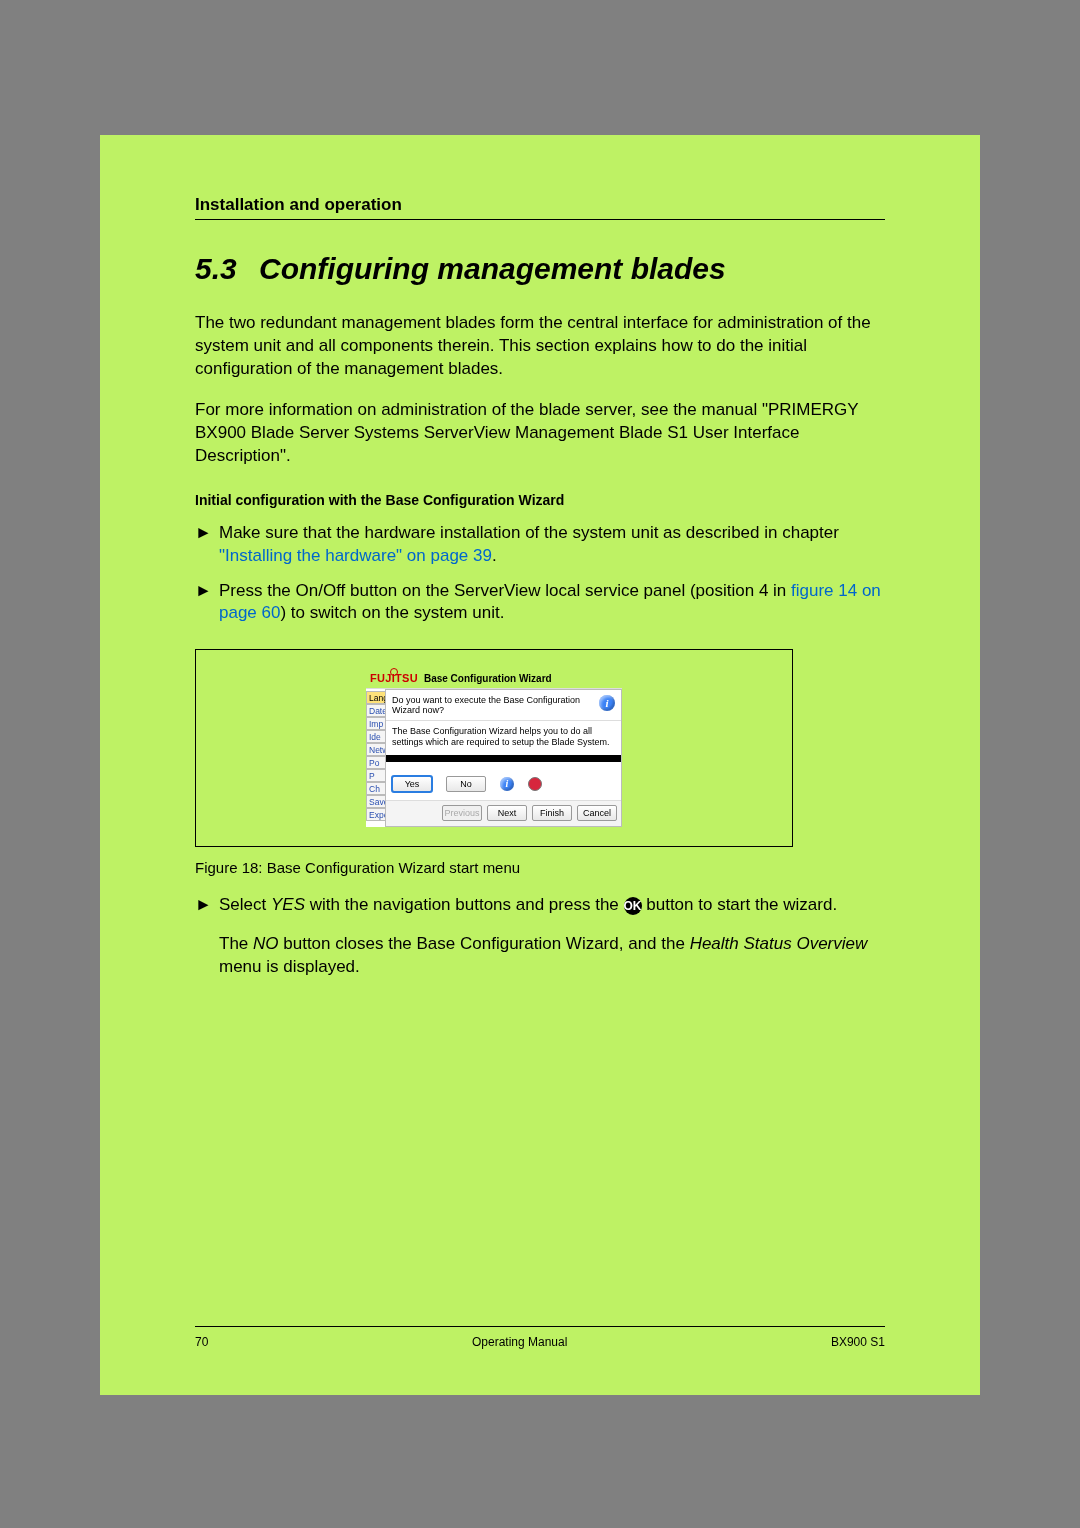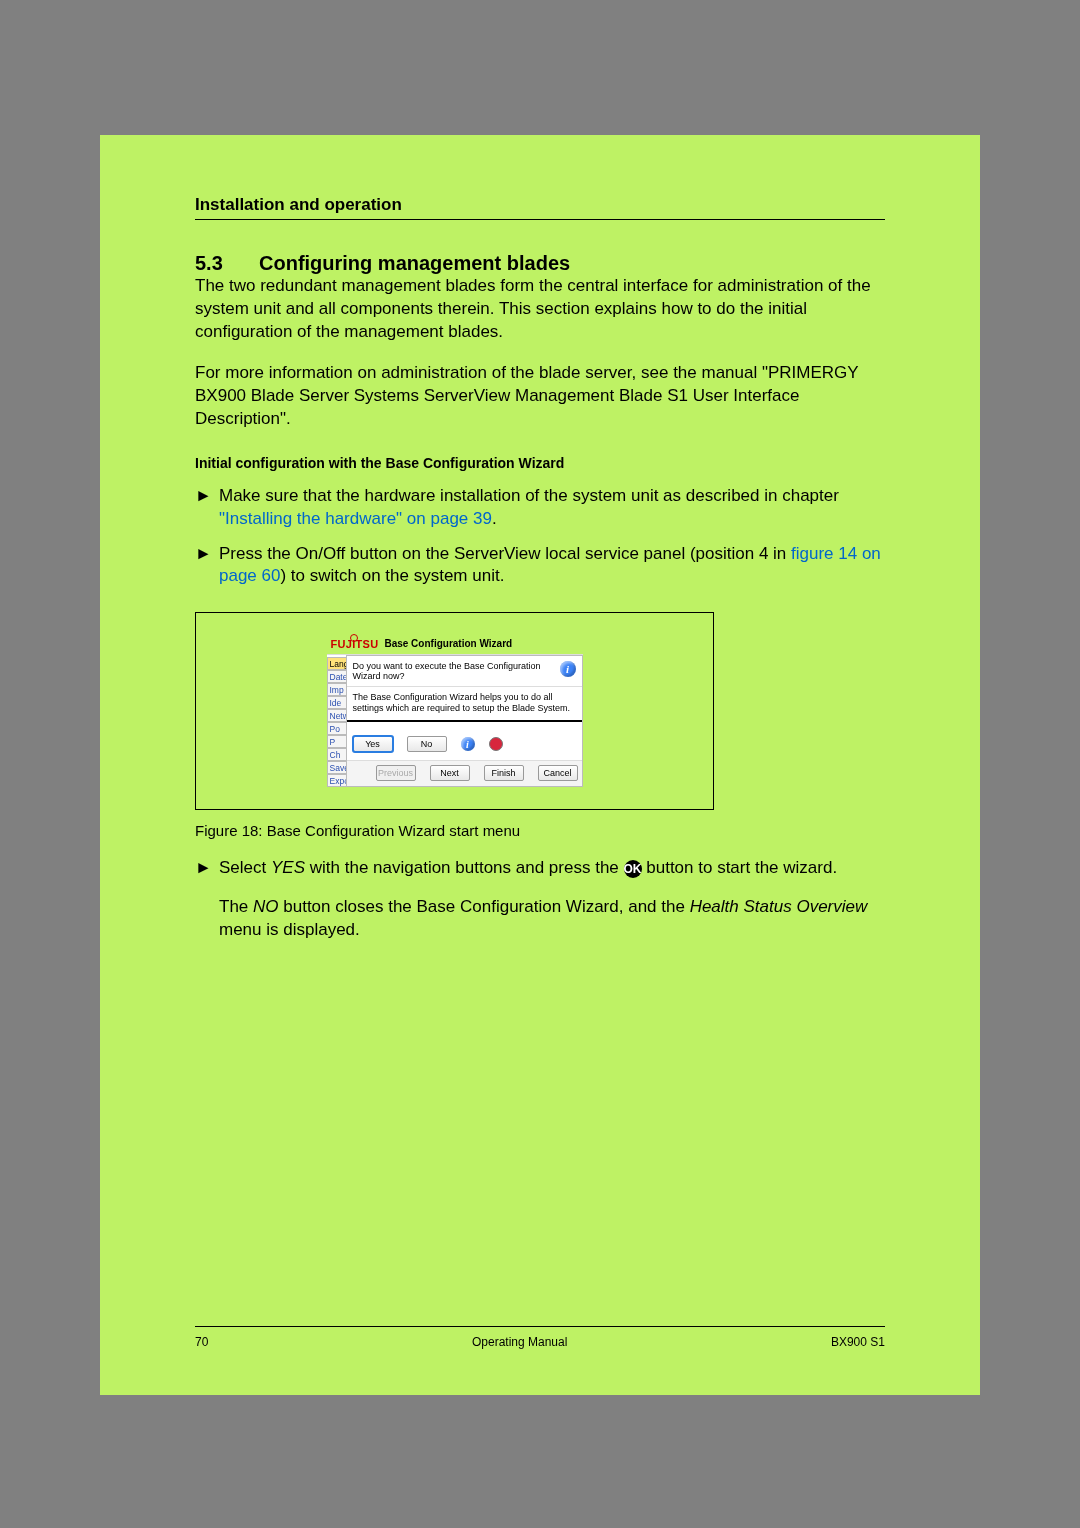--- a/index.html
+++ b/index.html
@@ -21,22 +21,24 @@
     padding: 60px 95px 50px 95px;
   }
   .hdr-title {
     font-weight: bold;
     font-size: 17px;
     border-bottom: 1px solid #000;
     padding-bottom: 4px;
     margin-bottom: 32px;
   }
   .h2 {
-    font-size: 20px;
+    font-size: 30px;
     font-weight: bold;
+    margin-bottom: 26px;
+    font-style: italic;
   }
   .h2-num { display:inline-block; width: 64px; }
   p.body { font-size: 17px; line-height: 1.35; margin-bottom: 18px; }
   .h4 { font-size: 14px; font-weight: bold; margin-top: 24px; margin-bottom: 14px; }
   .bullet { display:flex; font-size:17px; line-height:1.35; margin-bottom:12px; }
   .bullet .mark { width: 24px; flex-shrink:0; }
   .link { color: #0066cc; }
   .italic { font-style: italic; }
   .figcap { font-size: 15px; margin-top:12px; margin-bottom: 18px; }
   .footer {
@@ -45,21 +47,21 @@
     font-size: 12px; display:flex; justify-content:space-between;
   }
   .ok-badge {
     display:inline-block; width:18px; height:18px; background:#000; border-radius:50%; color:#fff;
     font-size:12px; font-weight:bold; line-height:18px; text-align:center; vertical-align:middle;
   }
   
   .fig-outer {
     border: 1px solid #000;
     padding: 8px;
-    width: 519px;
+    width: 598px;
     height: 198px;
     margin-top: 12px;
     position: relative;
     display:flex; align-items:center; justify-content:center;
   }
   .wizard {
     width: 256px;
     font-size: 9px;
     position: relative;
   }
@@ -91,30 +93,30 @@
   .dlg-q {
     display:flex; justify-content:space-between; align-items:flex-start;
     padding:5px 6px; border-bottom:1px solid #ddd;
   }
   .info-icon {
     width:16px; height:16px; border-radius:50%; background:#3b82f6; color:#fff;
     display:inline-flex; align-items:center; justify-content:center; font-weight:bold; font-family:serif; font-style:italic; font-size:11px;
     box-shadow: inset -2px -2px 2px rgba(0,0,0,.2), inset 2px 2px 3px rgba(255,255,255,.5);
     flex-shrink:0;
   }
-  .dlg-desc { padding:5px 6px 6px 6px; line-height:1.25; border-bottom:2px solid #000000;}
+  .dlg-desc { padding:5px 6px 6px 6px; line-height:1.25; border-bottom:7px solid #000000;}
   .dlg-mid { padding: 14px 6px 8px 6px; display:flex; align-items:center; gap:14px; }
   .wbtn {
     width:40px; height:16px; border:1px solid #999; border-radius:2px; font-size:9px;
     background: linear-gradient(#fff,#e8e8e8); display:inline-flex; align-items:center; justify-content:center;
   }
   .wbtn.selected { outline: 2px solid #2a7de1; outline-offset: -1px; }
   .wbtn.disabled { color:#aaa; background:#f0f0f0; }
   .nav-circle.red { width:14px; height:14px; border-radius:50%; background:#d7263d; border:1px solid #777; }
-  .dlg-bottom { display:flex; gap:14px; justify-content:flex-end; padding: 4px 4px 5px 4px; background:#f4f4f4; border-top:1px solid #ddd;}
+  .dlg-bottom { display:flex; gap:5px; justify-content:flex-end; padding: 4px 4px 5px 4px; background:#f4f4f4; border-top:1px solid #ddd;}
   .fig-col { display:flex; flex-direction:column; align-items:flex-start; }
 </style>
 </head>
 <body>
 
 <div class="page">
 
   <div class="hdr-title">Installation and operation</div>
 
   <div class="h2">

